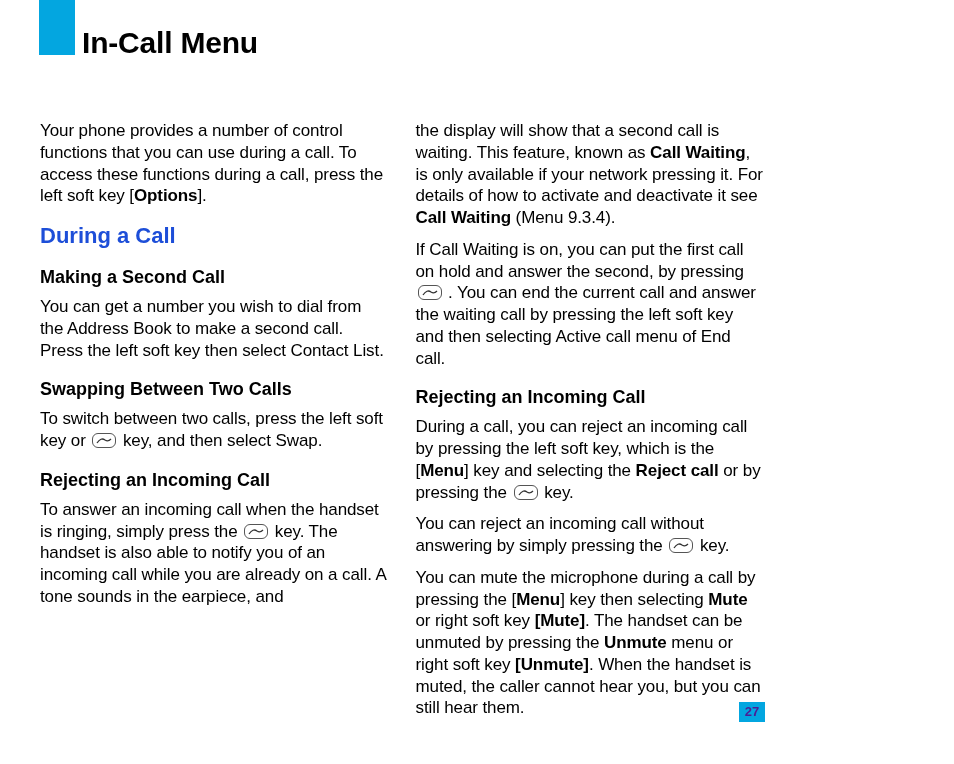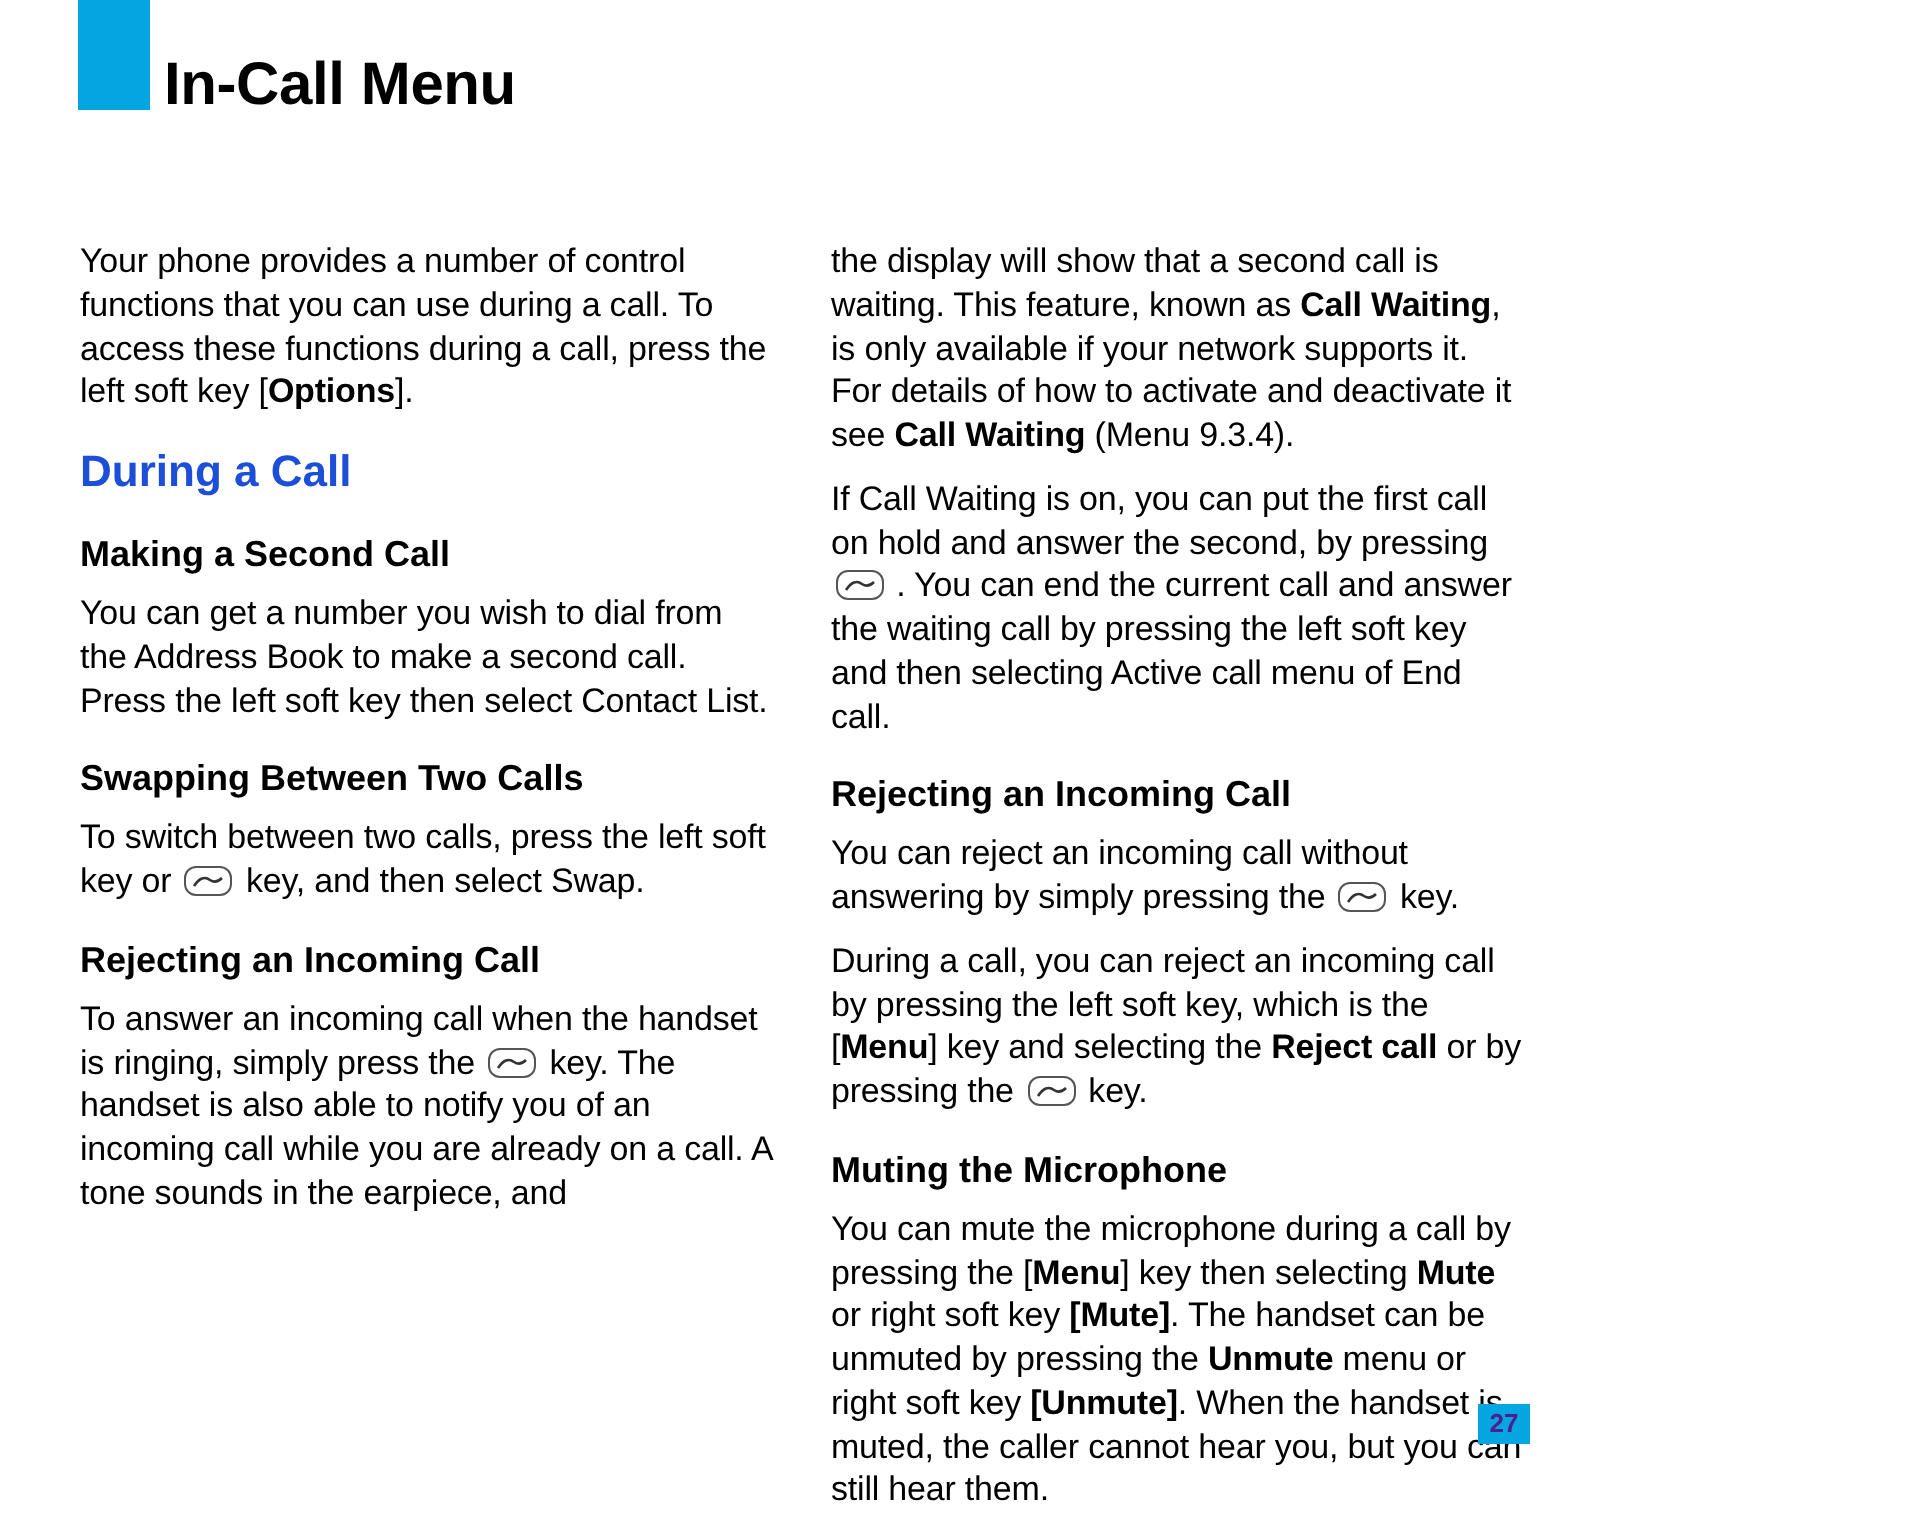--- a/index.html
+++ b/index.html
@@ -124,41 +124,40 @@
       <div class="sub-h">Rejecting an Incoming Call</div>
       <p>
         <span>To answer an incoming call when the handset is ringing, simply press the </span><span class="key-icon"><svg viewBox="0 0 16 9">
               <path d="M1 7 Q5 1 9 4 Q12 6 15 3" stroke="#333" stroke-width="1.3" fill="none"></path>
             </svg></span><span> key. The handset is also able to notify you of an incoming call while you are already on a call. A tone sounds in the earpiece, and</span>
       </p>
     </div>
 
     <div class="col">
       <p>
-        <span>the display will show that a second call is waiting. This feature, known as </span><span class="bold">Call Waiting</span><span>, is only available if your network supports it. For details of how to activate and deactivate it see </span><span class="bold">Call Waiting</span><span> (Menu 9.3.4).</span>
+        <span>the display will show that a second call is waiting. This feature, known as </span><span class="bold">Call Waiting</span><span>, is only available if your network pressing it. For details of how to activate and deactivate it see </span><span class="bold">Call Waiting</span><span> (Menu 9.3.4).</span>
       </p>
       <p>
         <span>If Call Waiting is on, you can put the first call on hold and answer the second, by pressing </span><span class="key-icon"><svg viewBox="0 0 16 9">
               <path d="M1 7 Q5 1 9 4 Q12 6 15 3" stroke="#333" stroke-width="1.3" fill="none"></path>
             </svg></span><span> . You can end the current call and answer the waiting call by pressing the left soft key and then selecting Active call menu of End call.</span>
       </p>
 
       <div class="sub-h">Rejecting an Incoming Call</div>
       <p>
+        <span>During a call, you can reject an incoming call by pressing the left soft key, which is the [</span><span class="bold">Menu</span><span>] key and selecting the </span><span class="bold">Reject call</span><span> or by pressing the </span><span class="key-icon"><svg viewBox="0 0 16 9">
+              <path d="M1 7 Q5 1 9 4 Q12 6 15 3" stroke="#333" stroke-width="1.3" fill="none"></path>
+            </svg></span><span> key.</span>
+      </p>
+      <p>
         <span>You can reject an incoming call without answering by simply pressing the </span><span class="key-icon"><svg viewBox="0 0 16 9">
               <path d="M1 7 Q5 1 9 4 Q12 6 15 3" stroke="#333" stroke-width="1.3" fill="none"></path>
             </svg></span><span> key.</span>
       </p>
-      <p>
-        <span>During a call, you can reject an incoming call by pressing the left soft key, which is the [</span><span class="bold">Menu</span><span>] key and selecting the </span><span class="bold">Reject call</span><span> or by pressing the </span><span class="key-icon"><svg viewBox="0 0 16 9">
-              <path d="M1 7 Q5 1 9 4 Q12 6 15 3" stroke="#333" stroke-width="1.3" fill="none"></path>
-            </svg></span><span> key.</span>
-      </p>
 
-      <div class="sub-h">Muting the Microphone</div>
       <p>
         <span>You can mute the microphone during a call by pressing the [</span><span class="bold">Menu</span><span>] key then selecting </span><span class="bold">Mute</span><span> or right soft key </span><span class="bold">[Mute]</span><span>. The handset can be unmuted by pressing the </span><span class="bold">Unmute</span><span> menu or right soft key </span><span class="bold">[Unmute]</span><span>. When the handset is muted, the caller cannot hear you, but you can still hear them.</span>
       </p>
     </div>
   </div>
 
   <div class="page-num">27</div>
 </div>
 
 </body></html>

